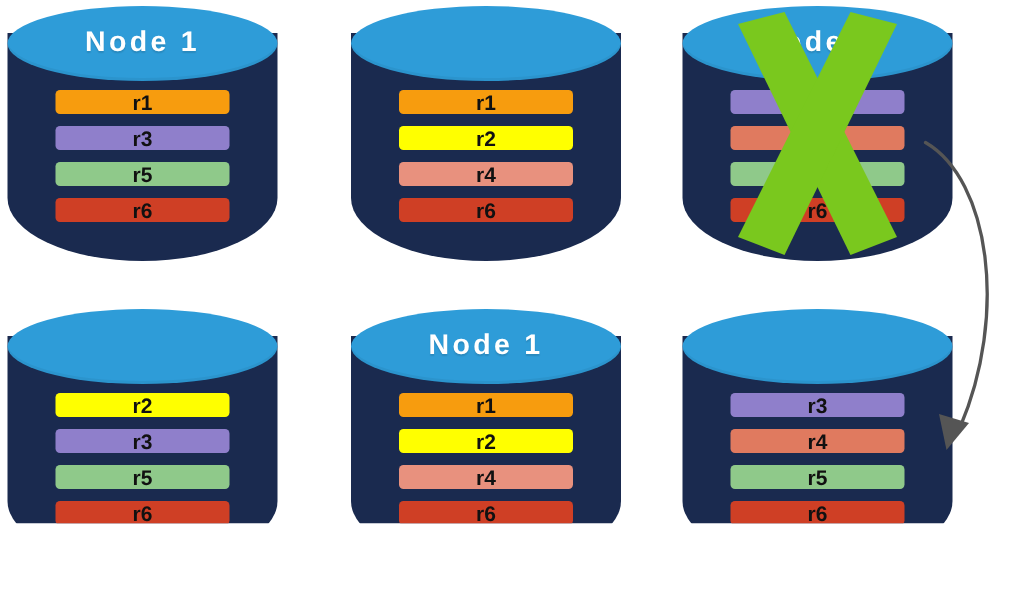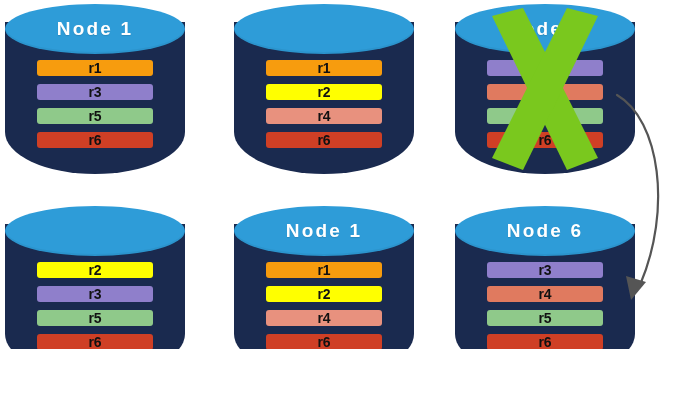--- a/index.html
+++ b/index.html
@@ -200,21 +200,20 @@
         </div>
       <div class="bar" style="background: rgb(207, 63, 37);">
           <span>r6</span>
         </div>
     </div>
   </div>
 
   <div class="node" style="left:450px; top:202px;">
     <div class="cyl-body" style="background: rgb(26, 42, 79);"></div>
     <div class="cyl-top" style="background: rgb(46, 156, 216);"></div>
-    <div class="node-title">Node 6</div>
     <div class="bars">
       <div class="bar" style="background: rgb(143, 127, 203);">
           <span>r3</span>
         </div>
       <div class="bar" style="background: rgb(224, 122, 95);">
           <span>r4</span>
         </div>
       <div class="bar" style="background: rgb(143, 201, 138);">
           <span>r5</span>
         </div>

